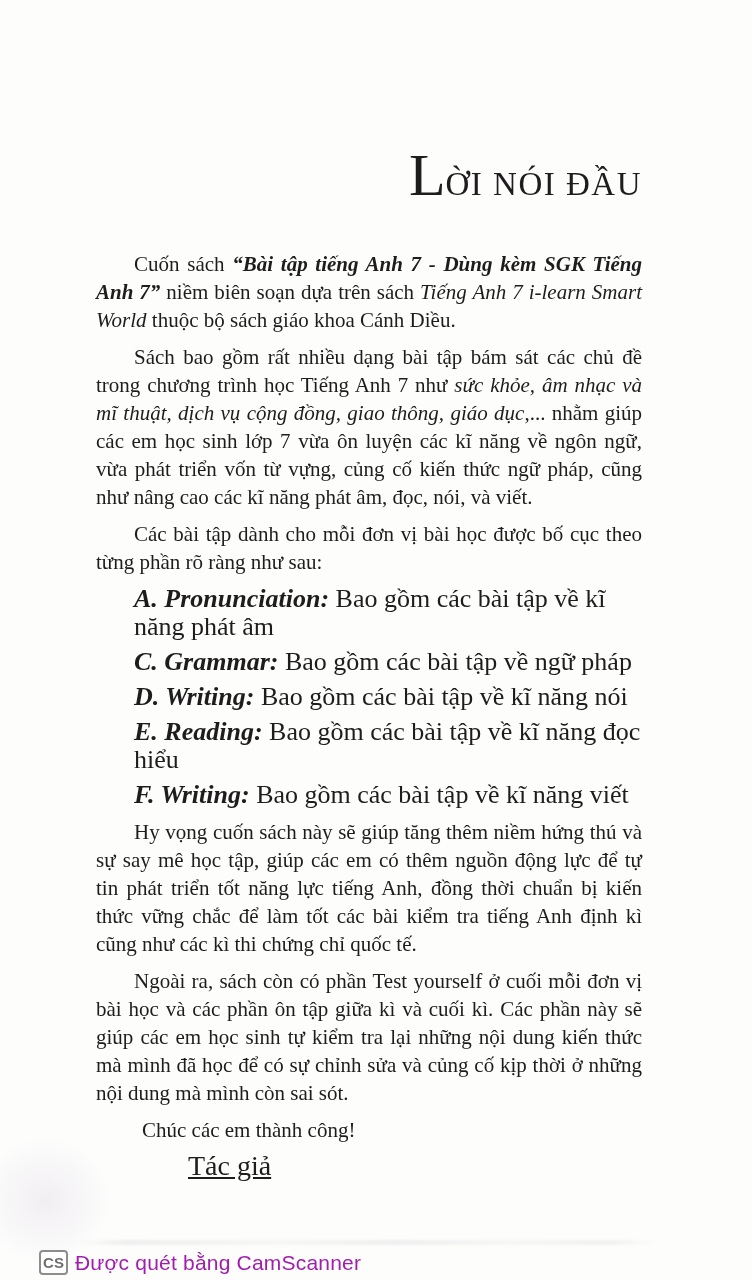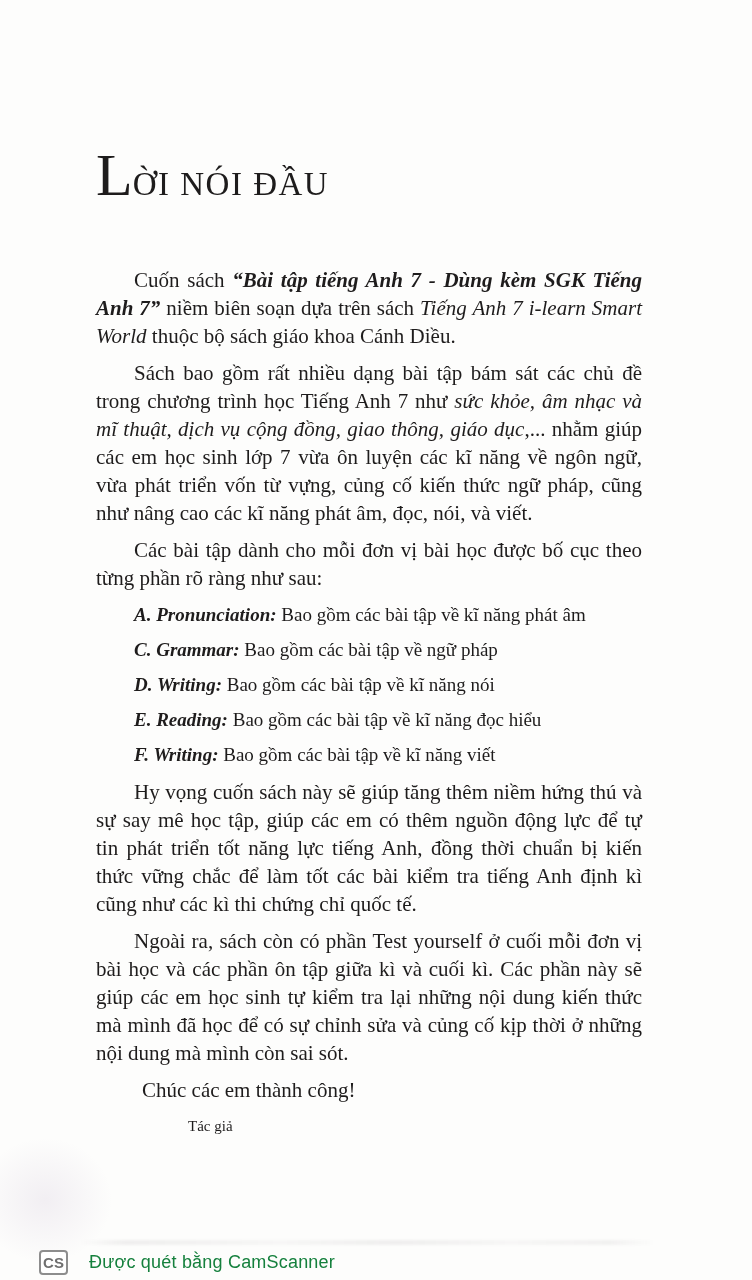--- a/index.html
+++ b/index.html
@@ -15,22 +15,22 @@
     font-family: "Liberation Serif", serif;
     color: #1e1c1c;
   }
   .content {
     position: absolute;
     left: 96px;
     top: 0;
     width: 546px;
   }
   .page-title {
-    text-align: left;
-    margin: 146px 0 62px 0;
+    text-align: right;
+    margin: 146px 0 46px 0;
     font-weight: normal;
     white-space: nowrap;
   }
   .title-initial {
     font-size: 60px;
     line-height: 58px;
   }
   .title-rest {
     font-size: 33px;
     letter-spacing: 1.5px;
@@ -43,35 +43,36 @@
     margin: 0 0 9px 0;
   }
   .bi { font-weight: bold; font-style: italic; }
   .it { font-style: italic; }
   ul.sections {
     list-style: none;
     margin: 0 0 9px 0;
     padding: 0;
   }
   ul.sections li {
-    font-size: 19px;
+    font-size: 26px;
     line-height: 28px;
     margin: 0 0 7px 0;
     padding-left: 38px;
   }
   p.closing-line {
     font-size: 21px;
     line-height: 28px;
     text-indent: 38px;
     margin: 8px;
   }
   p.signature-line {
-    font-size: 15px;
+    font-size: 28px;
     line-height: 28px;
     margin: 6px 0 0 92px;
+    text-decoration: underline;
   }
   .scan-smudge-bl {
     position: absolute;
     left: -25px;
     top: 1135px;
     width: 140px;
     height: 130px;
     background: radial-gradient(ellipse at center, rgba(140,110,160,0.10), rgba(140,110,160,0) 68%);
     pointer-events: none;
   }
@@ -86,40 +87,40 @@
       rgba(60,50,60,0.06) 92%, rgba(0,0,0,0) 100%);
     filter: blur(1px);
     pointer-events: none;
   }
   .footer-watermark {
     position: absolute;
     left: 6px;
     bottom: 5px;
     display: flex;
     align-items: center;
-    gap: 21px;
+    gap: 7px;
     font-family: "Liberation Sans", sans-serif;
     padding-left: 33px;
   }
   .cs-badge {
     width: 25px;
     height: 21px;
     border: 2px solid #8d8d8d;
     border-radius: 4px;
     background: #ffffff;
     color: #6f6f6f;
     font-weight: bold;
     font-size: 15px;
     display: flex;
     align-items: center;
     justify-content: center;
   }
   .footer-text {
-    font-size: 18px;
-    color: #15803d;
+    font-size: 21px;
+    color: #a21caf;
     letter-spacing: 0.2px;
   }
 </style>
 </head>
 <body>
 
 <div class="scan-smudge-bl"></div>
 <div class="scan-streak"></div>
 
 <div class="content">

